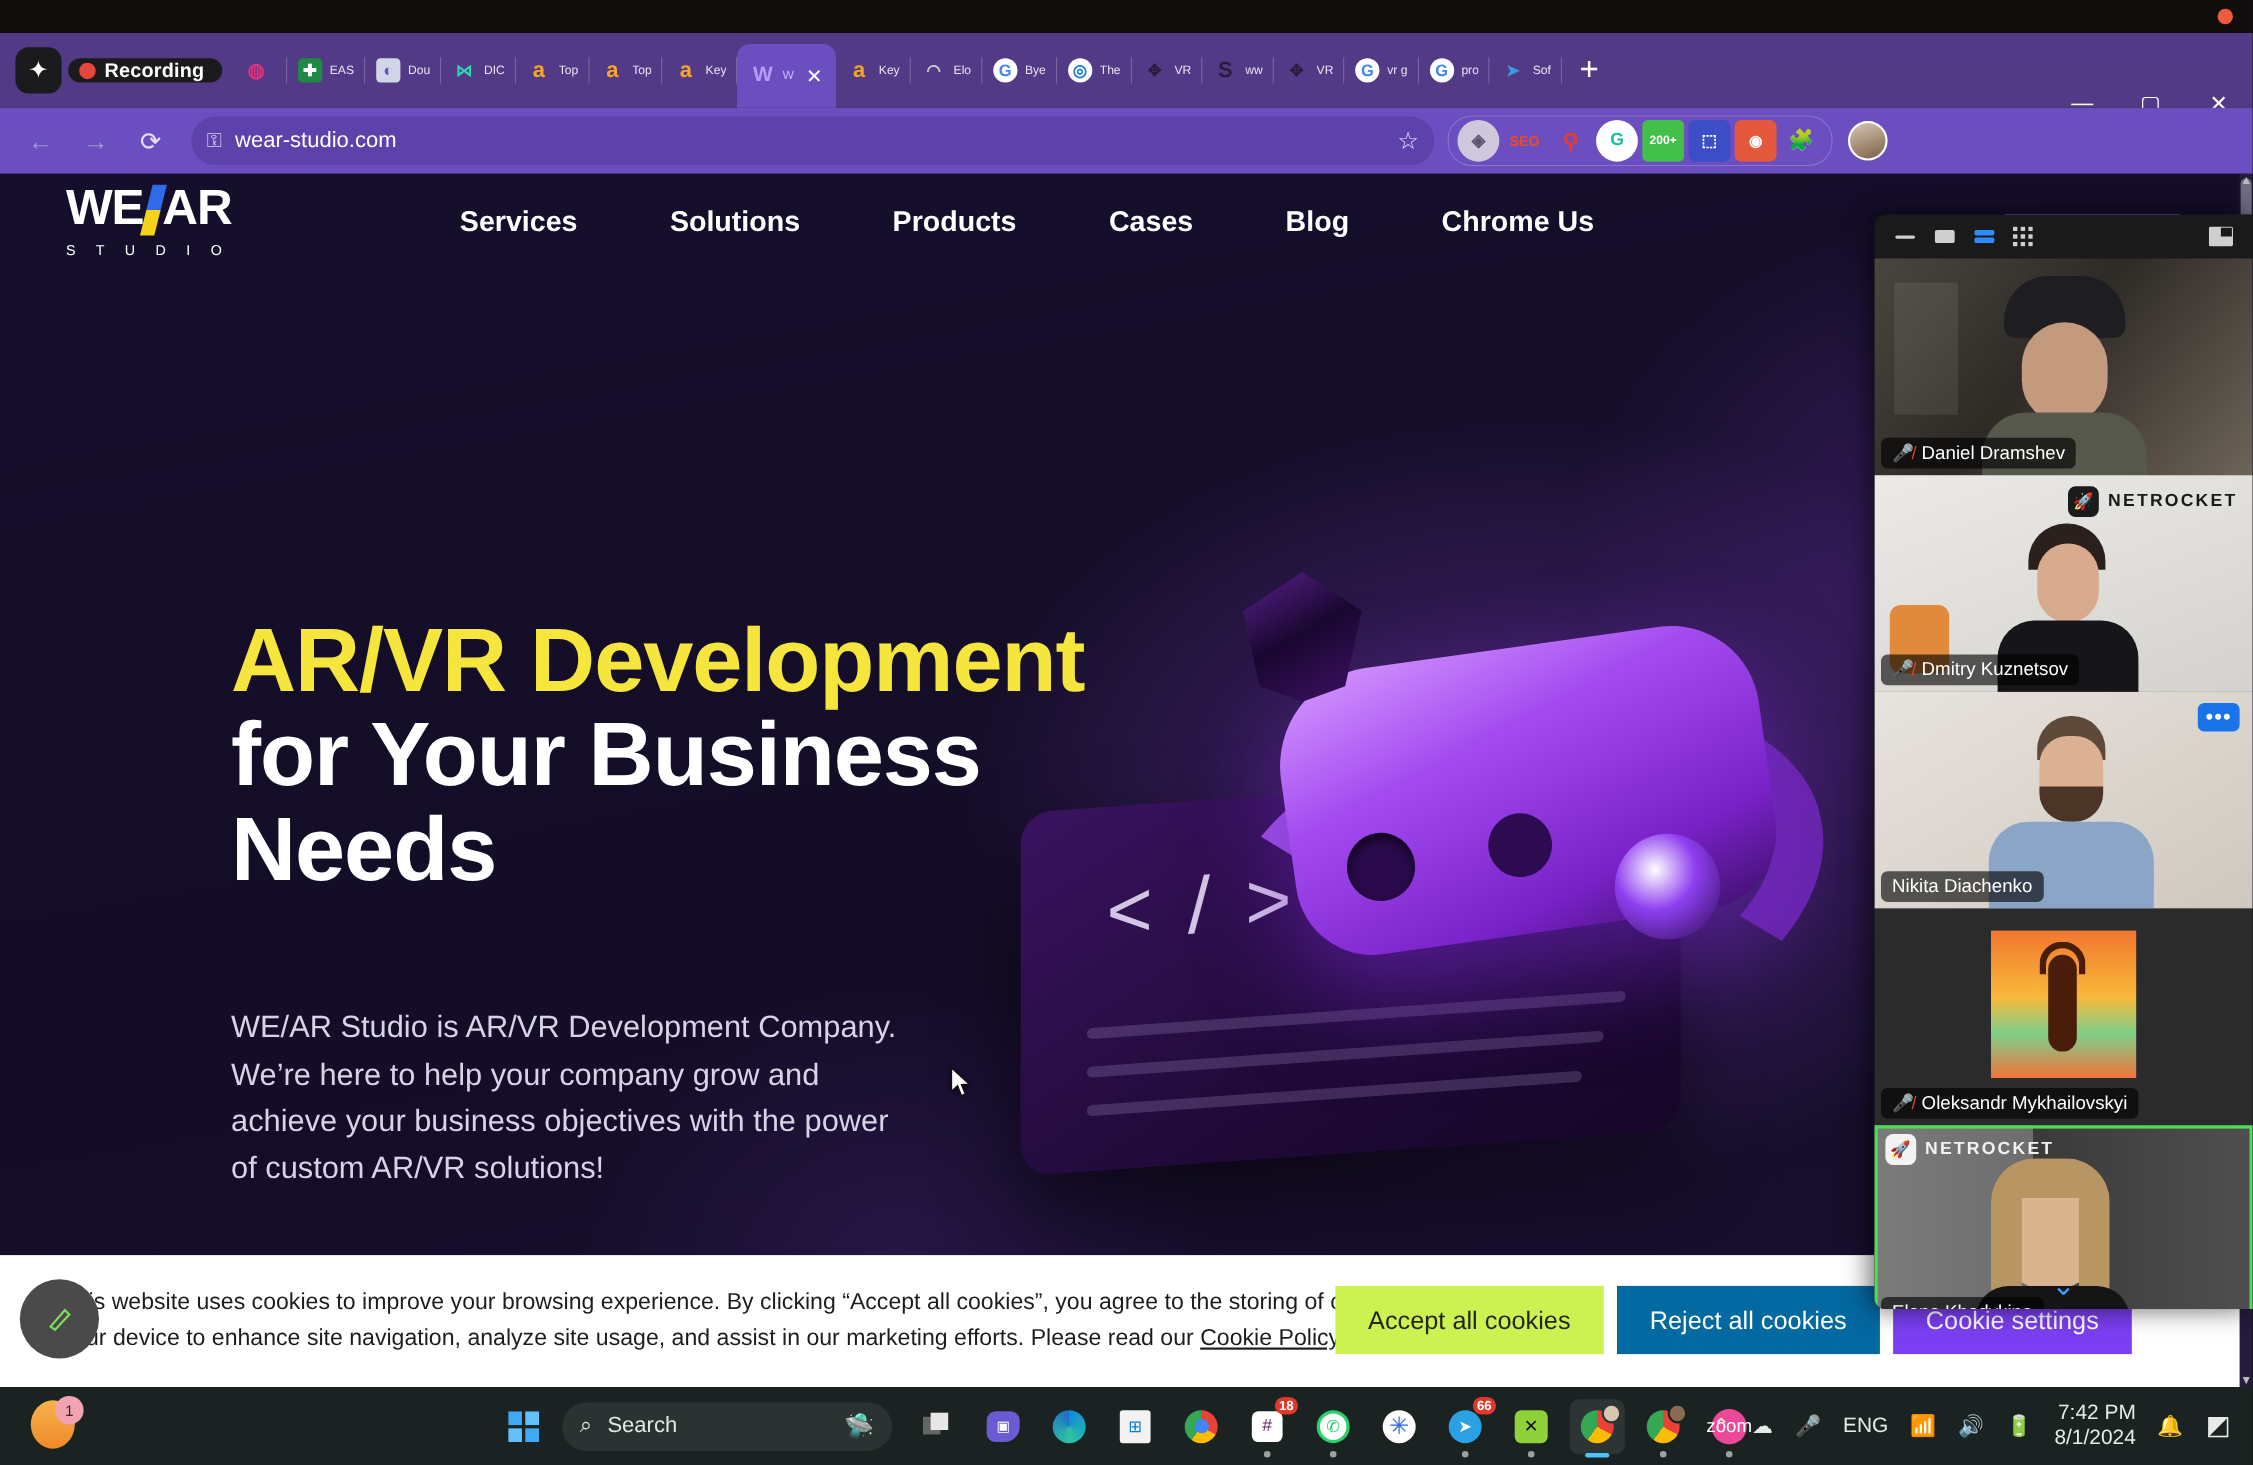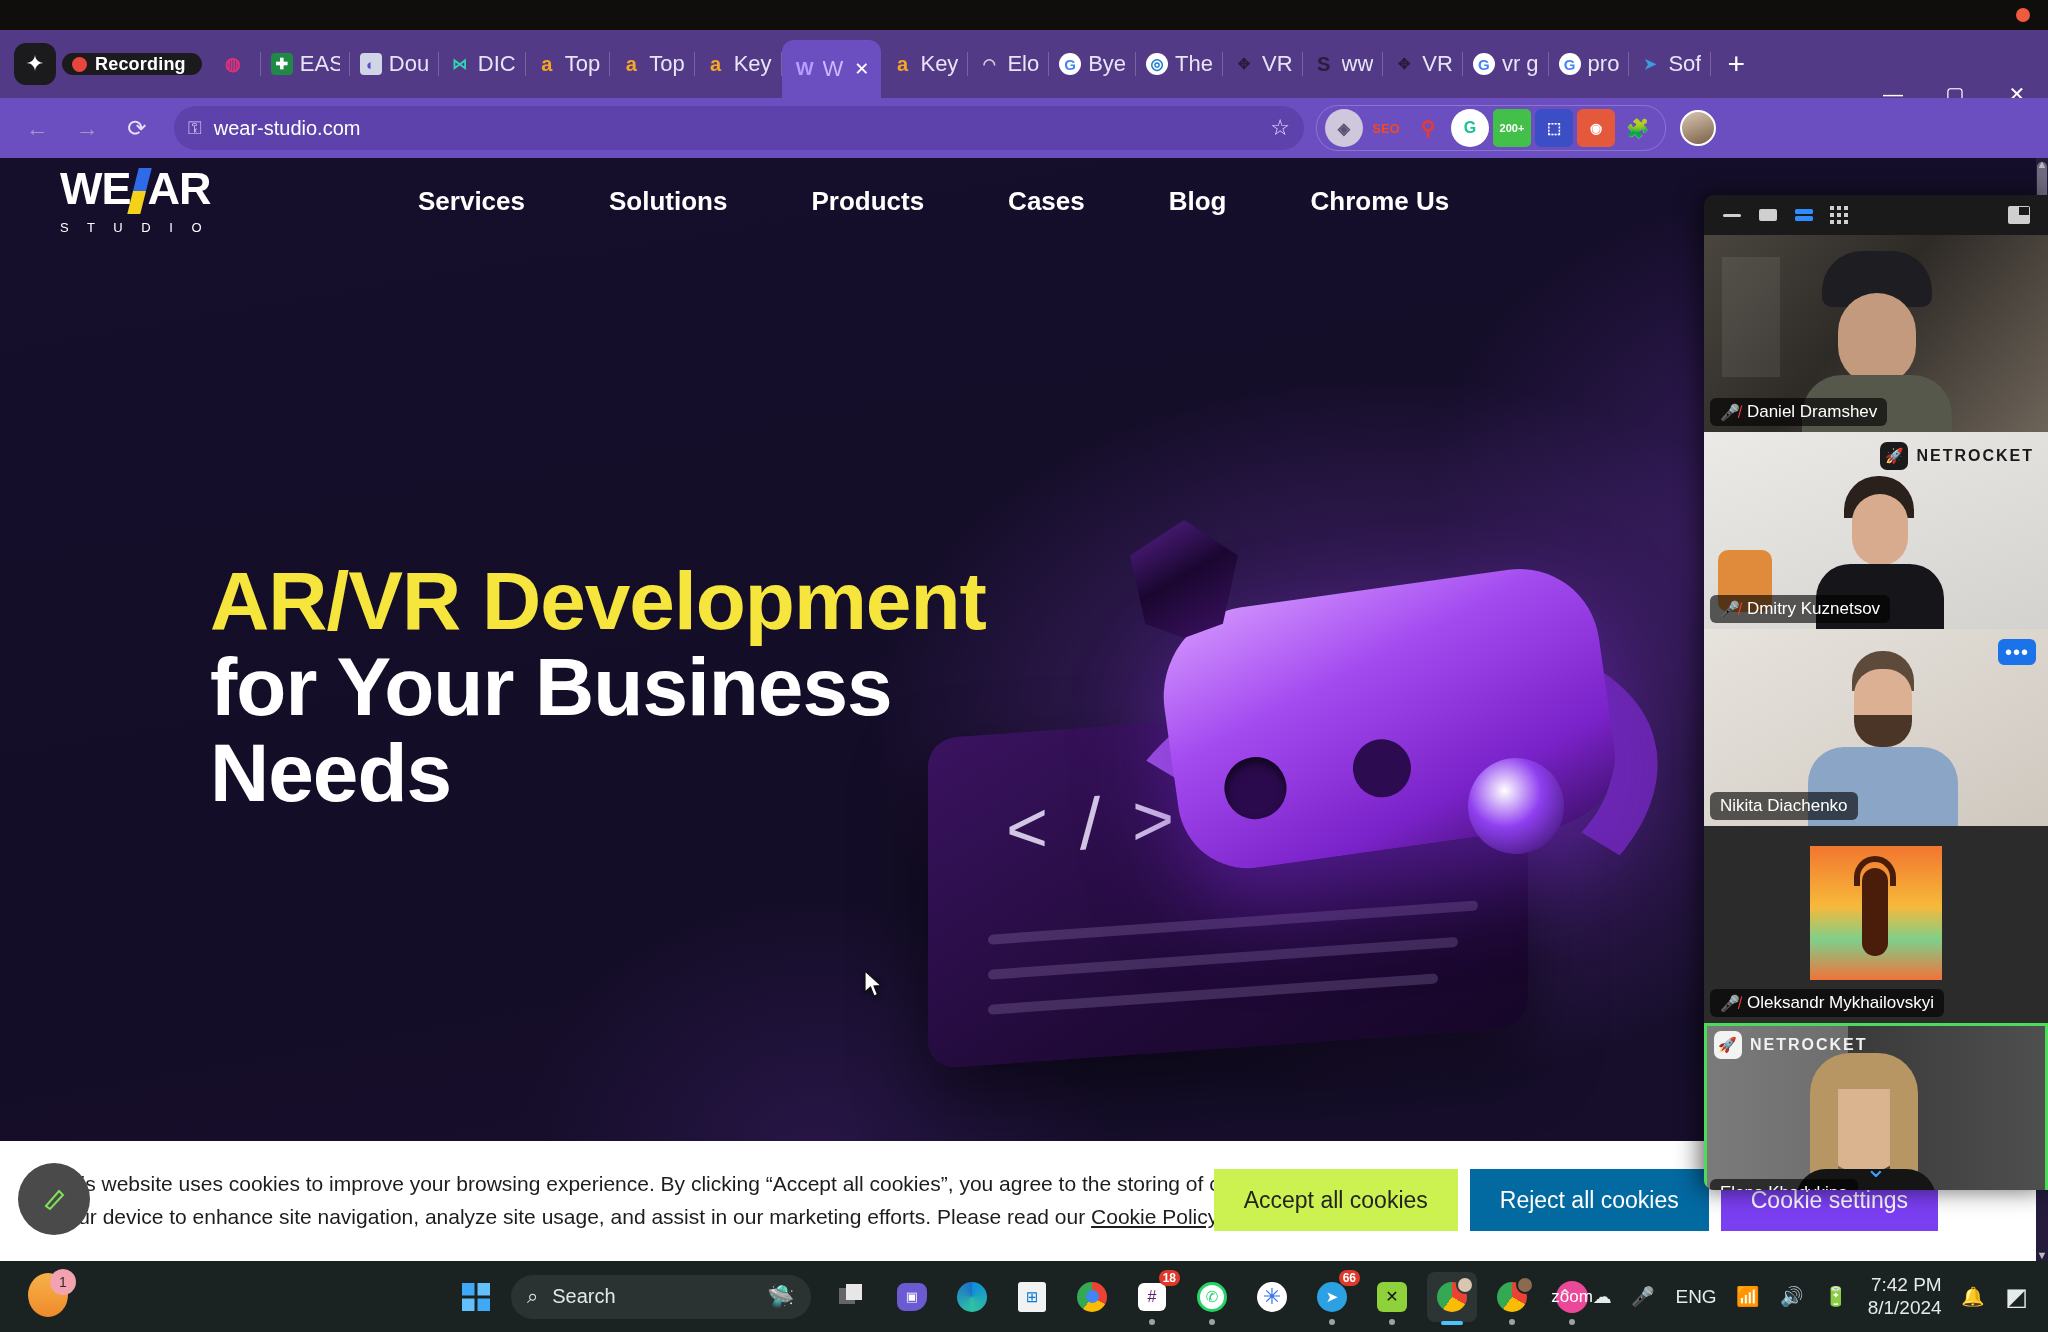--- a/index.html
+++ b/index.html
@@ -43,21 +43,21 @@
   }
   .tab.active { background:#6b4ec0; border-radius:12px 12px 0 0; height:58px;
      margin-top:10px; padding:0 12px; }
   .tab.active:after{ display:none; }
   .tab .fav {
     width:22px; height:22px; border-radius:4px; flex:0 0 22px;
     display:flex; align-items:center; justify-content:center;
     font-size:15px; font-weight:bold; overflow:hidden;
   }
   .tab .tlabel {
-    color:#e9e4f5; font-size:22px; white-space:nowrap; overflow:hidden;
+    color:#e9e4f5; font-size:11px; white-space:nowrap; overflow:hidden;
     max-width:40px;
   }
   .tab.active .tlabel{ color:#cbb8ff; max-width:30px; }
   .tab .tclose { color:#fff; font-size:18px; margin-left:4px; }
   .newtab { color:#fff; font-size:30px; padding:0 16px; line-height:1;}
 
   .wctrl { position:absolute; right:0; top:30px; height:68px; display:flex;
     align-items:center; gap:0; }
   .wctrl div { width:62px; height:68px; display:flex; align-items:center;
      justify-content:center; color:#fff; font-size:20px; }
@@ -428,20 +428,21 @@
         <a href="#">Blog</a>
         <a href="#">Chrome Us</a>
       </div>
     </div>
 
     <div class="hero-h1">
       <div class="accent">AR/VR Development</div>
       <div>for Your Business</div>
       <div>Needs</div>
     </div>
+    <div class="hero-p">WE/AR Studio is AR/VR Development Company. We’re here to help your company grow and achieve your business objectives with the power of custom AR/VR solutions!</div>
 
     <div class="cursor">
       <svg width="22" height="30" viewBox="0 0 22 30">
         <path d="M1 1 L1 22 L6.5 17 L10 26 L13.5 24.5 L10 16 L17 15.5 Z" fill="#fff" stroke="#111" stroke-width="1.2"></path>
       </svg>
     </div>
 
     <div class="cookie">
       <div class="cookie-icon">
         <svg width="34" height="34" viewBox="0 0 34 34">

